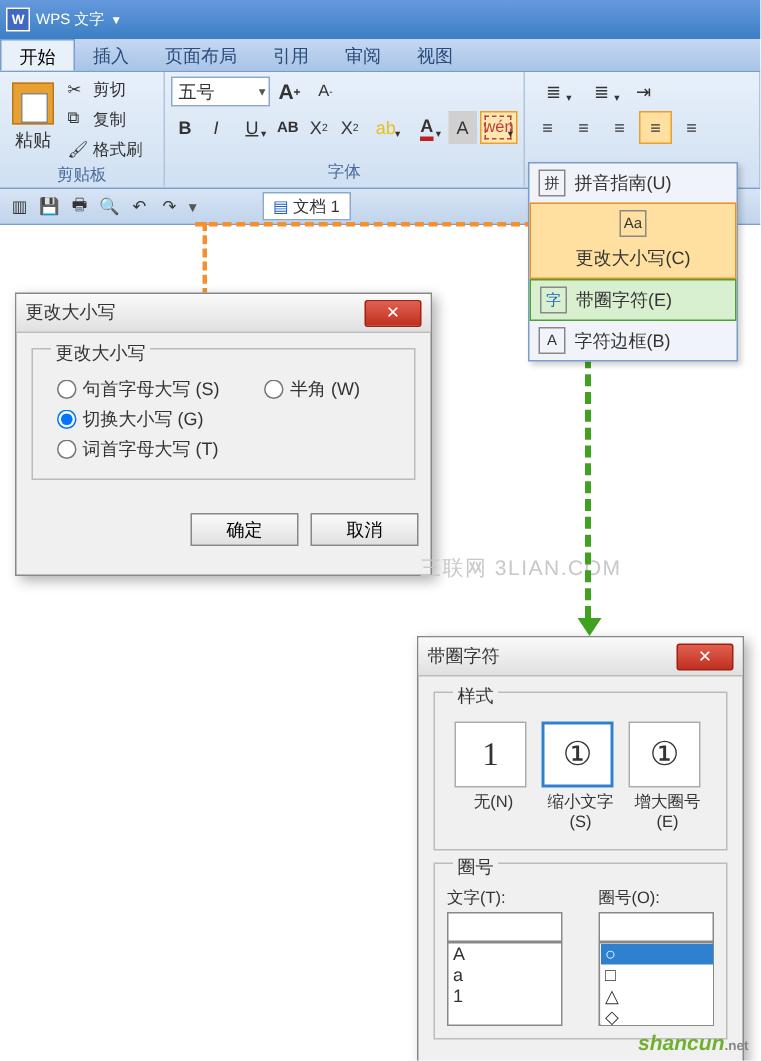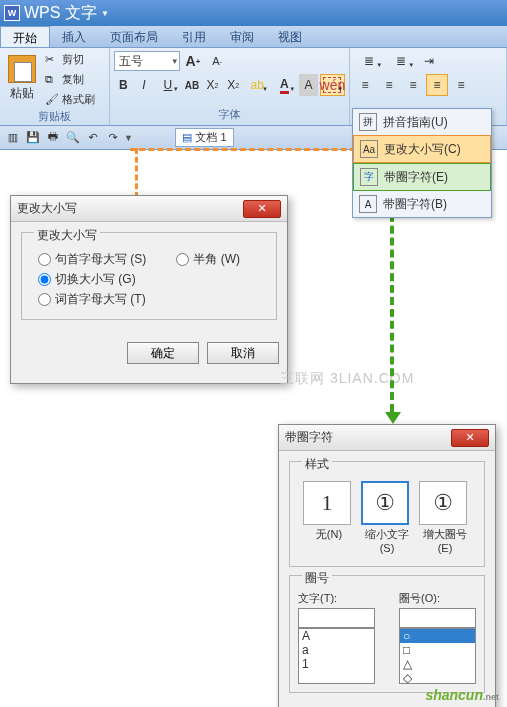--- a/index.html
+++ b/index.html
@@ -1,21 +1,21 @@
 <!DOCTYPE html>
 <html><head>
 <meta charset="utf-8">
 <style>
 * { box-sizing: border-box; margin: 0; padding: 0; font-family: "Microsoft YaHei", SimSun, sans-serif; }
 body { width: 507px; height: 707px; background: #fff; position: relative; font-size: 12px; color: #333; }
 
 
 .titlebar { height: 26px; background: linear-gradient(#6699dd, #3b7fc4); display: flex; align-items: center; padding: 0 4px; color: #fff; }
 .titlebar .logo { width: 16px; height: 16px; background: #4169c4; border: 1px solid #fff; display: flex; align-items: center; justify-content: center; font-size: 9px; font-weight: bold; }
-.titlebar .app { margin-left: 4px; font-size: 16px; }
+.titlebar .app { margin-left: 4px; font-size: 10px; }
 .titlebar .drop { margin-left: 4px; font-size: 8px; }
 
 
 .ribbontabs { height: 22px; background: linear-gradient(#c5d8f0, #a8c4e8); display: flex; border-bottom: 1px solid #7a9ecb; }
 .tab { padding: 3px 12px; font-size: 12px; color: #2a4a7a; cursor: pointer; }
 .tab.active { background: #e8f0fa; border: 1px solid #7a9ecb; border-bottom: none; color: #000; }
 
 
 .ribbon { height: 78px; background: linear-gradient(#e8f0fa, #d0e0f2); display: flex; border-bottom: 1px solid #7a9ecb; position: relative; }
 .rgroup { border-right: 1px solid #b0c4de; padding: 2px 4px; display: flex; flex-direction: column; }
@@ -33,33 +33,33 @@
 .fontgrp { width: 240px; }
 .fontrow { display: flex; gap: 2px; align-items: center; margin-bottom: 2px; }
 .combo { height: 20px; border: 1px solid #8aa8d0; background: #fff; display: flex; align-items: center; padding: 0 14px 0 4px; font-size: 12px; position: relative; }
 .combo::after { content: "▾"; position: absolute; right: 2px; font-size: 9px; color: #555; }
 .fontname { width: 110px; }
 .fontsize { width: 66px; }
 .toolbtn { width: 22px; height: 22px; display: flex; align-items: center; justify-content: center; font-size: 12px; border: 1px solid transparent; cursor: pointer; }
 .toolbtn.drop { width: 30px; position: relative; }
 .toolbtn.drop::after { content: "▾"; font-size: 7px; position: absolute; right: 2px; bottom: 2px; }
 .wen-btn { border: 1px solid #e8a030; background: #ffe8b0; width: 32px; position: relative; }
-.wen-ic { width: 18px; height: 16px; border: 1px dashed #c04040; color: #c04040; font-size: 14px; display: flex; align-items: center; justify-content: center; }
+.wen-ic { width: 18px; height: 16px; border: 1px dashed #c04040; color: #c04040; font-size: 11px; display: flex; align-items: center; justify-content: center; }
 
 .paragrp { flex: 1; }
 
 
 .qat { height: 24px; background: linear-gradient(#d8e4f4, #c0d4ec); display: flex; align-items: center; padding: 0 4px; gap: 2px; border-bottom: 1px solid #7a9ecb; }
 .qat-btn { width: 18px; height: 18px; display: flex; align-items: center; justify-content: center; font-size: 11px; }
 .doctab { margin-left: 40px; background: #fff; border: 1px solid #8aa8d0; padding: 1px 6px; display: flex; align-items: center; gap: 3px; font-size: 11px; }
 
 
 .ddmenu { position: absolute; left: 352px; top: 108px; width: 140px; background: #f0f4fa; border: 1px solid #7a9ecb; box-shadow: 2px 2px 4px rgba(0,0,0,.2); z-index: 10; }
 .dditem { display: flex; align-items: center; gap: 6px; padding: 4px 6px; font-size: 12px; cursor: pointer; }
-.dditem.hl-orange { background: #ffe0a0; border: 1px solid #e89030; }
+.dditem.hl-orange { background: #ffe0a0; border: 1px solid #e89030; flex-direction: column; }
 .dditem.hl-green { background: #d8f0d0; border: 1px solid #50a030; }
 .dd-ic { width: 18px; height: 18px; border: 1px solid #888; display: flex; align-items: center; justify-content: center; font-size: 10px; }
 
 
 .arr-orange { position: absolute; left: 130px; top: 148px; width: 12px; height: 60px; }
 .arr-orange .line { width: 0; height: 50px; border-left: 3px dashed #f59030; margin-left: 5px; }
 .arr-orange .head { width: 0; height: 0; border-left: 7px solid transparent; border-right: 7px solid transparent; border-top: 10px solid #f59030; }
 .arr-orange-h { position: absolute; left: 130px; top: 148px; width: 235px; height: 3px; border-top: 3px dashed #f59030; }
 
 
@@ -243,21 +243,21 @@
   <div class="dditem hl-orange">
     <span class="dd-ic">Aa</span>
     <span>更改大小写(C)</span>
   </div>
   <div class="dditem hl-green">
     <span class="dd-ic" style="color:#2060c0">字</span>
     <span>带圈字符(E)</span>
   </div>
   <div class="dditem">
     <span class="dd-ic">A</span>
-    <span>带圈字符(B)</span>
+    <span>字符边框(B)</span>
   </div>
 </div>
 
 <div class="arr-orange-h"></div>
 <div class="arr-orange">
     <div class="line"></div>
     <div class="head"></div>
   </div>
 <div class="arr-green">
     <div class="line"></div>

